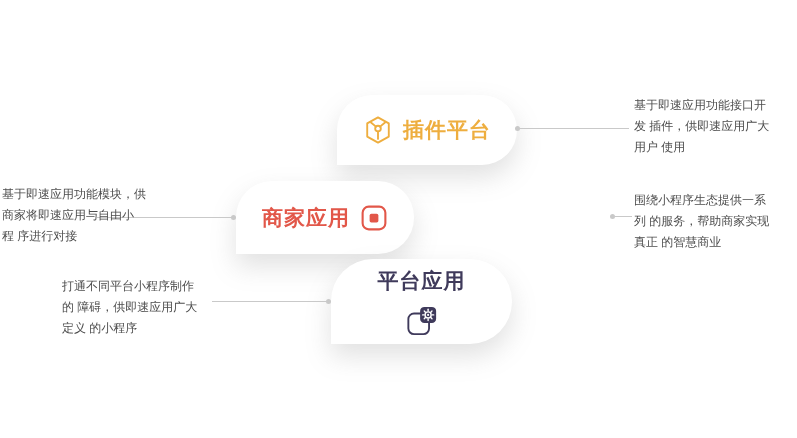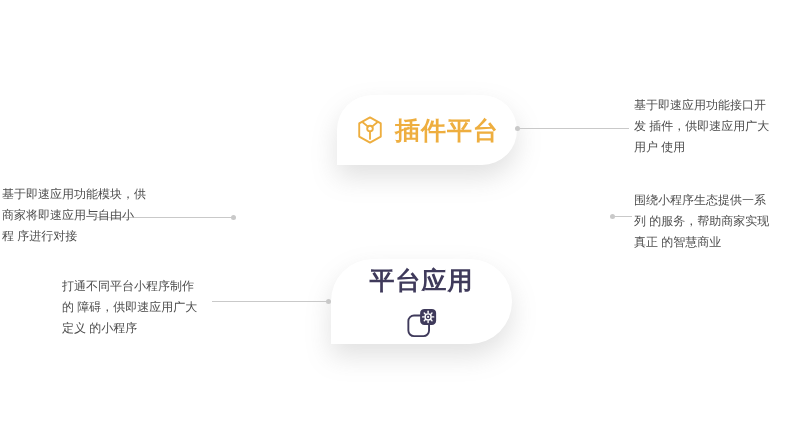--- a/index.html
+++ b/index.html
@@ -14,21 +14,21 @@
   .card {
     position: absolute;
     background: #ffffff;
     box-shadow: 0 12px 26px rgba(120,120,120,0.22);
     display: flex;
     align-items: center;
     justify-content: center;
     gap: 10px;
   }
   .card-title {
-    font-size: 25px;
+    font-size: 21px;
     font-weight: 700;
     letter-spacing: 1px;
     white-space: nowrap;
   }
   .card--plugin   { left: 337px; top: 95px;  width: 180px; height: 70px; border-radius: 35px 35px 35px 0; }
   .card--merchant { left: 236px; top: 181px; width: 178px; height: 73px; border-radius: 36px 36px 36px 0; }
   .card--service  { left: 424px; top: 171px; width: 188px; height: 91px; border-radius: 45px 45px 0 45px; }
   .card--platform { left: 331px; top: 259px; width: 181px; height: 85px; border-radius: 42px 42px 42px 0; flex-direction: column; }
 
   .card--plugin   .card-title { color: #EEAE3F; }
@@ -82,20 +82,29 @@
         <path d="M16 2.5 L27.5 9 V23 L16 29.5 L4.5 23 V9 Z" fill="none" stroke="#EEAE3F" stroke-width="2" stroke-linejoin="round"></path>
         <circle cx="16" cy="14.5" r="3" fill="none" stroke="#EEAE3F" stroke-width="2"></circle>
         <line x1="16" y1="17.5" x2="16" y2="25.5" stroke="#EEAE3F" stroke-width="2" stroke-linecap="round"></line>
         <line x1="13.8" y1="12.4" x2="8.5" y2="8" stroke="#EEAE3F" stroke-width="2" stroke-linecap="round"></line>
         <line x1="18.2" y1="12.4" x2="23.5" y2="8" stroke="#EEAE3F" stroke-width="2" stroke-linecap="round"></line>
       </svg>
     </span>
     <span class="card-title">插件平台</span>
   </div>
 
+  <div class="card card--merchant">
+    <span class="card-title">商家应用</span>
+    <span class="icon">
+      <svg width="28" height="28" viewBox="0 0 32 32">
+        <rect x="3" y="3" width="26" height="26" rx="7" fill="none" stroke="#E25749" stroke-width="2.4"></rect>
+        <rect x="11" y="11" width="10" height="10" rx="2" fill="#E25749"></rect>
+      </svg>
+    </span>
+  </div>
 
 
   <div class="card card--platform">
     <span class="card-title">平台应用</span>
     <span class="icon">
       <svg width="32" height="32" viewBox="0 0 34 34">
         <rect x="2.5" y="9" width="22" height="22" rx="6" fill="none" stroke="#3F3A5B" stroke-width="2"></rect>
         <rect x="15" y="2" width="17" height="17" rx="4.5" fill="#3F3A5B"></rect>
         <circle cx="23.5" cy="10.5" r="3.2" fill="none" stroke="#ffffff" stroke-width="1.5"></circle>
         <g stroke="#ffffff" stroke-width="1.5" stroke-linecap="round">

